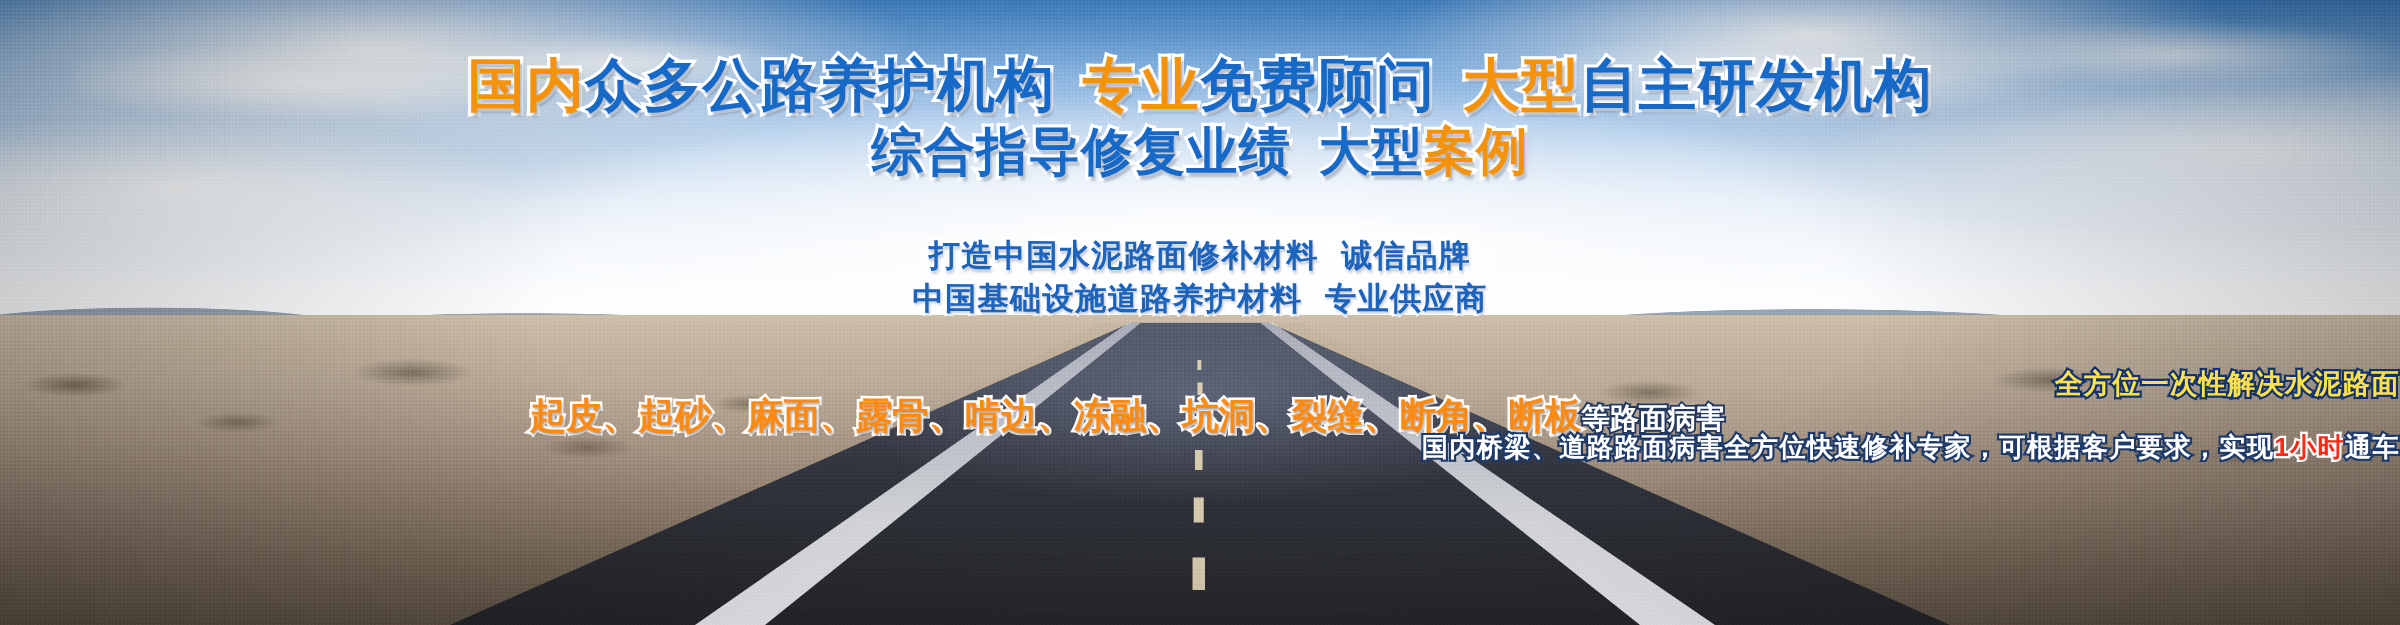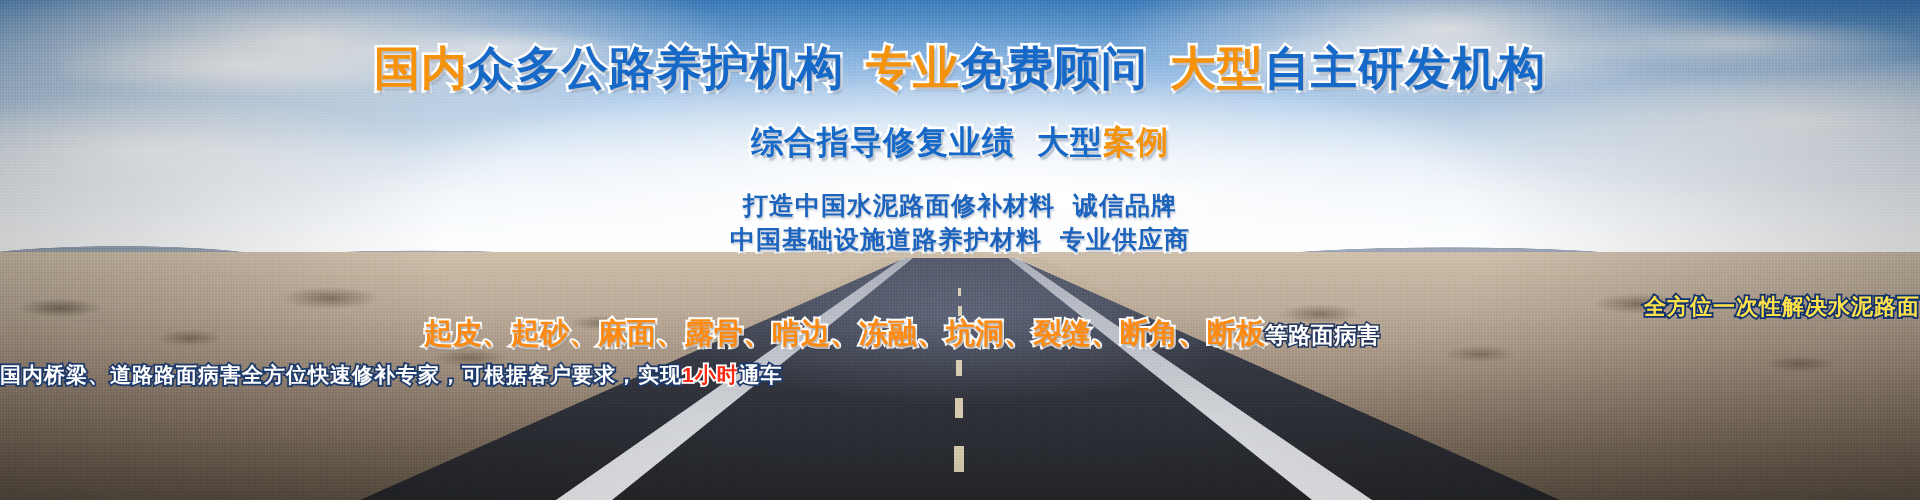--- a/index.html
+++ b/index.html
@@ -142,21 +142,21 @@
   }
 
   
   .content{position:absolute;inset:0;}
 
   .headline{
     position:absolute;left:0;width:1920px;text-align:center;
     font-weight:bold;letter-spacing:1px;white-space:nowrap;
   }
   .h1{top:42px;font-size:46px;line-height:52px;}
-  .h2{top:116px;font-size:32px;line-height:52px;}
+  .h2{top:95px;font-size:41px;line-height:52px;}
   .h1 .seg,.h2 .seg{
     -webkit-text-stroke:5px #ffffff;
     paint-order:stroke fill;
     text-shadow:2px 3px 2px rgba(90,110,140,.45);
   }
   .or{color:#f5920b;}
   .bl{color:#1769c8;}
   .gap{display:inline-block;width:22px;}
 
   .sub{
@@ -191,22 +191,22 @@
     paint-order:stroke fill;
     text-shadow:1px 2px 2px rgba(0,0,0,.35);
   }
   .diseases .tail{
     color:#ffffff;font-size:23px;
     -webkit-text-stroke:3px #22365e;
     paint-order:stroke fill;
   }
 
   .bottom{
-    position:absolute;left:0;width:1920px;text-align:left;white-space:nowrap;
-    font-weight:bold;top:362px;font-size:21px;line-height:26px;letter-spacing:1px;
+    position:absolute;left:0;width:1920px;text-align:right;white-space:nowrap;
+    font-weight:bold;top:346px;font-size:21px;line-height:26px;letter-spacing:1px;
     color:#ffffff;
     -webkit-text-stroke:3.5px #1d3a6b;
     paint-order:stroke fill;
   }
   .bottom .hot{color:#ff2a15;-webkit-text-stroke:3.5px #ffffff;paint-order:stroke fill;}
 </style>
 </head>
 <body>
 
 <div id="banner">

